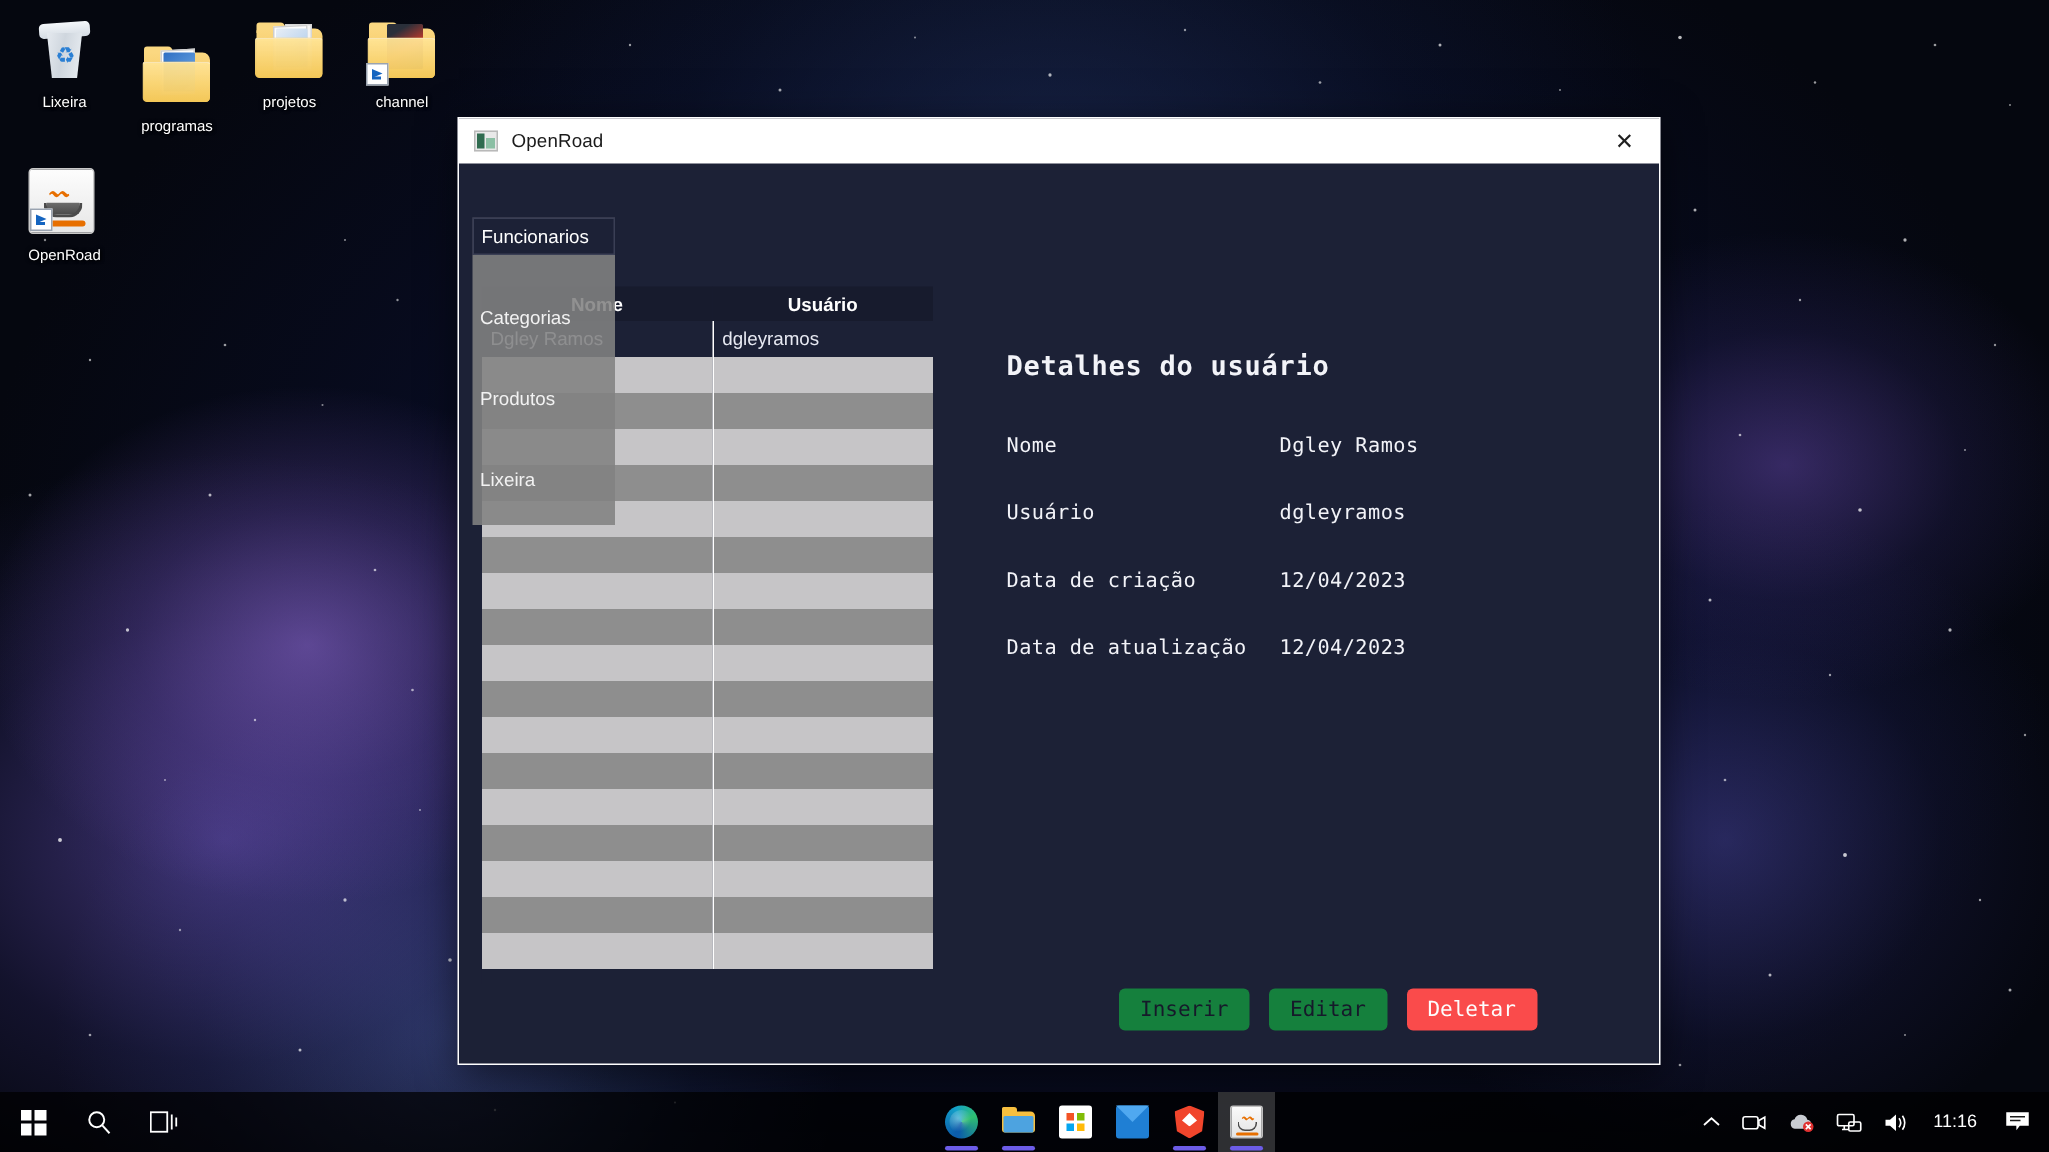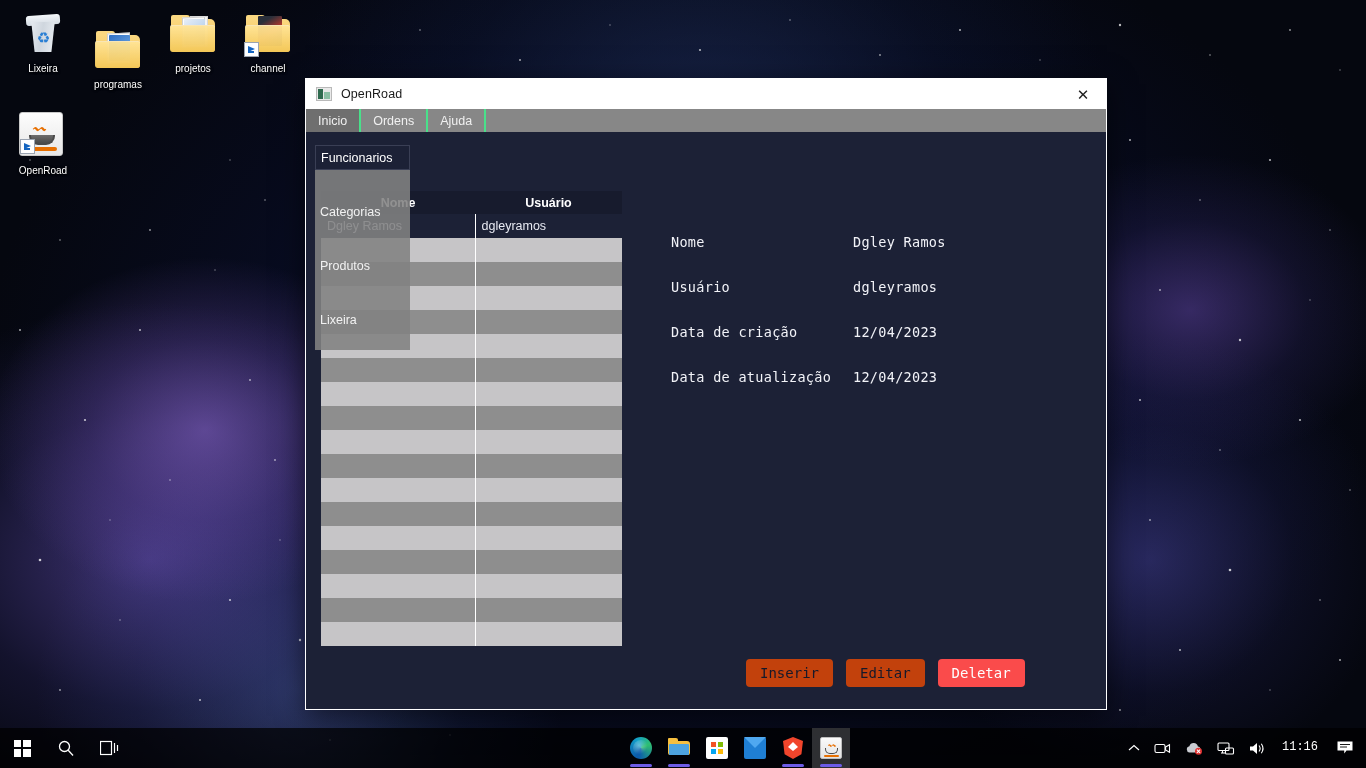--- a/index.html
+++ b/index.html
@@ -273,21 +273,21 @@
   .act-btn {
     font-family: "DejaVu Sans Mono", "Liberation Mono", monospace;
     font-size: 14px;
     padding: 7px 14px;
     border: none;
     border-radius: 4px;
     cursor: pointer;
     color: #16192a;
     line-height: 1;
   }
-  .act-btn.green { background: #c2410c; }
+  .act-btn.green { background: #15803d; }
   .act-btn.red   { background: #fa4b4b; color:#fdfdfd; }
 
   
   #taskbar {
     position: absolute;
     left: 0; bottom: 0;
     width: 1366px; height: 40px;
     background: rgba(0,0,0,0.72);
     display: flex; align-items: center;
   }
@@ -333,21 +333,21 @@
   .ico-brave { width:20px;height:22px; background:#f1452c; clip-path: polygon(50% 0, 100% 18%, 92% 78%, 50% 100%, 8% 78%, 0 18%); }
   .ico-brave::after{content:"";position:absolute;left:5px;top:5px;width:10px;height:9px;background:#fff;clip-path:polygon(50% 0,100% 55%,50% 100%,0 55%);}
   
   .ico-java { background: linear-gradient(180deg,#fafafa,#e3e3e3); border:1px solid #bfbfbf; border-radius:2px; }
   .ico-java .s { position:absolute; left:7px; top:1px; font-size:8px; color:#e76f00; }
   .ico-java .c { position:absolute; left:4px; top:10px; width:13px; height:6px; border:1.5px solid #4a4a4a; border-top:none; border-radius:0 0 5px 5px; }
   .ico-java .bs{ position:absolute; left:3px; top:17px; width:15px; height:2px; background:#e76f00; border-radius:1px;}
 
   #tray {
     position:absolute; right:0; top:0; height:40px;
-    display:flex; align-items:center; gap:0;font-family:Liberation Mono, monospace;
+    display:flex; align-items:center; gap:0;
   }
   .tray-item {
     height:40px; display:flex; align-items:center; justify-content:center;
     padding: 0 7px; color:#fff; font-size:12px; cursor:pointer;
   }
   #clock { padding: 0 10px 0 8px; line-height:1.1; text-align:center; }
   .notif { padding-right: 12px; padding-left: 8px; }
 </style>
 </head>
 <body>
@@ -477,25 +477,20 @@
   </div>
 
   <div id="app-window">
 
     <div id="titlebar">
       <span class="tb-icon"></span>
       <span class="tb-title">OpenRoad</span>
       <span id="btn-close">✕</span>
     </div>
 
-    <div id="menubar">
-      <div class="menu-item open">Inicio</div>
-      <div class="menu-item">Ordens</div>
-      <div class="menu-item">Ajuda</div>
-    </div>
 
     <div id="table-wrap">
       <table id="emp-table">
         <colgroup>
             <col class="c1">
             <col class="c2">
           </colgroup>
         <thead>
           <tr>
             <th>Nome</th>
@@ -573,20 +568,21 @@
             </tr>
             <tr class="odd">
               <td></td>
               <td></td>
             </tr>
           </tbody>
       </table>
     </div>
 
     <div id="details">
+      <h2>Detalhes do usuário</h2>
 
       <div class="detail-row">
         <span class="k">Nome</span>
         <span class="v">Dgley Ramos</span>
       </div>
       <div class="detail-row">
         <span class="k">Usuário</span>
         <span class="v">dgleyramos</span>
       </div>
       <div class="detail-row">

